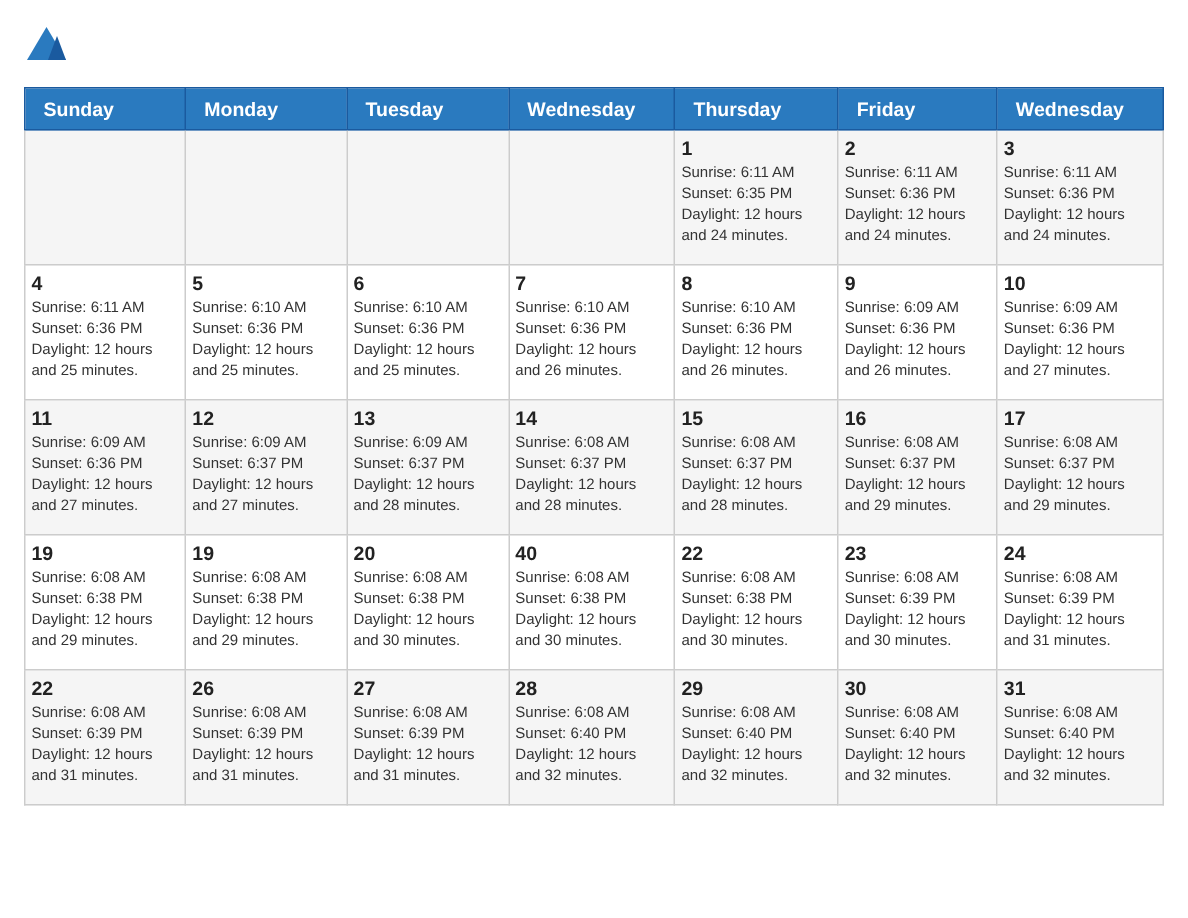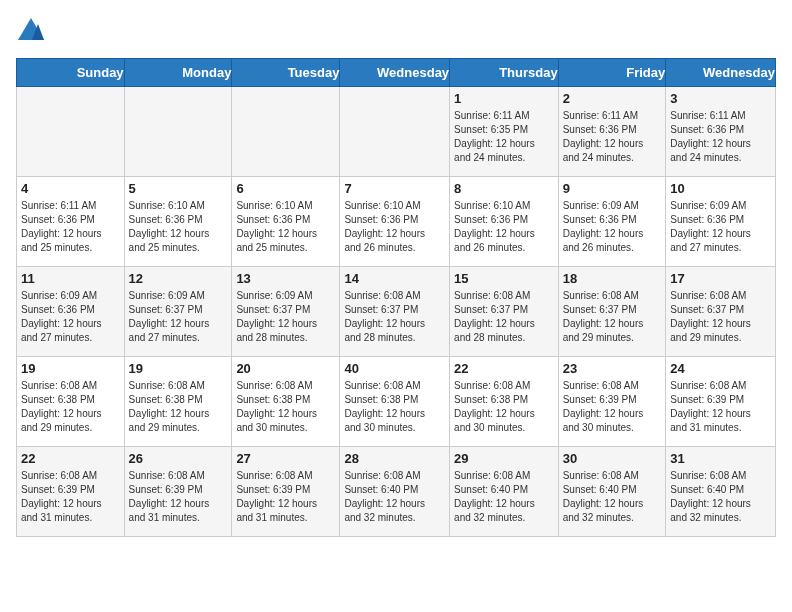--- a/index.html
+++ b/index.html
@@ -45,22 +45,22 @@
       color: #555;
     }
     table {
       width: 100%;
       border-collapse: collapse;
       font-size: 11px;
     }
     thead tr th {
       background-color: #2a7abf;
       color: #fff;
-      padding: 6px 0;
-      text-align: right;
+      padding: 6px 12px;
+      text-align: left;
       font-size: 13px;
       font-weight: bold;
       border: 1px solid #1a5a9f;
     }
     tbody tr td {
       border: 1px solid #ccc;
       vertical-align: top;
       padding: 4px;
       height: 90px;
       width: 113px;
@@ -228,21 +228,21 @@
 and 28 minutes.</div>
         </td>
         <td>
           <div class="day-num">15</div>
           <div class="day-info" style="white-space: pre-line;">Sunrise: 6:08 AM
 Sunset: 6:37 PM
 Daylight: 12 hours
 and 28 minutes.</div>
         </td>
         <td>
-          <div class="day-num">18</div>
+          <div class="day-num">16</div>
           <div class="day-info" style="white-space: pre-line;">Sunrise: 6:08 AM
 Sunset: 6:37 PM
 Daylight: 12 hours
 and 29 minutes.</div>
         </td>
         <td>
           <div class="day-num">17</div>
           <div class="day-info" style="white-space: pre-line;">Sunrise: 6:08 AM
 Sunset: 6:37 PM
 Daylight: 12 hours

